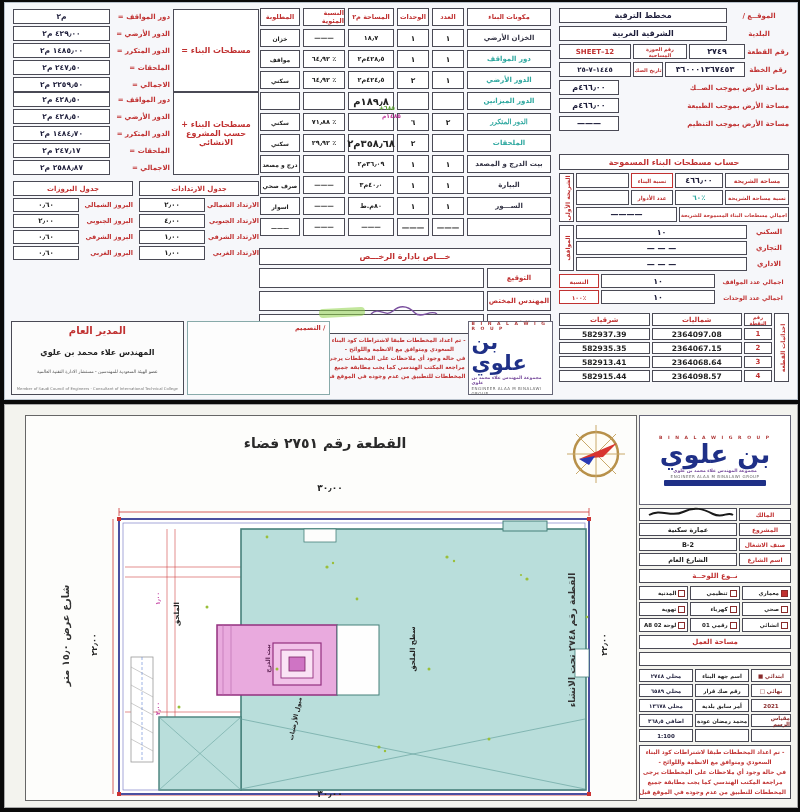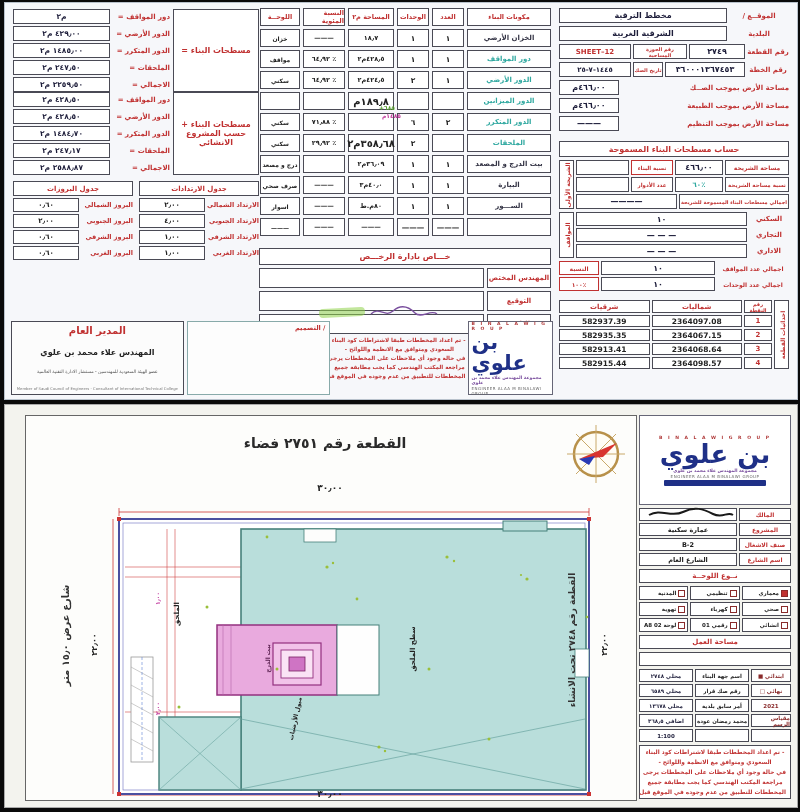--- a/index.html
+++ b/index.html
@@ -112,21 +112,21 @@
     </div>
     <div class="irow">
       <div class="lab lbl" style="flex:1;justify-content:flex-start">مساحة الأرض بموجب الطبيعة</div>
       <div class="box c val" style="width:58px">٤٦٦٫٠٠م</div>
     </div>
     <div class="irow">
       <div class="lab lbl" style="flex:1;justify-content:flex-start">مساحة الأرض بموجب التنظيم</div>
       <div class="box c val" style="width:58px">———</div>
     </div>
 
-    <div class="box c hdr" style="height:14px;margin-top:7px">حساب مسطحات البناء المسموحة</div>
+    <div class="box c hdr" style="height:14px;margin-top:20px">حساب مسطحات البناء المسموحة</div>
     <div class="flex">
       <div style="flex:1;display:flex;flex-direction:column;gap:2px">
         <div class="irow">
           <div class="box c lbl" style="width:62px;font-size:6px">مساحة الشريحة</div>
           <div class="box c val" style="width:46px">٤٦٦٫٠٠</div>
           <div class="box c" style="width:40px;font-size:5.5px;color:#c03131;border-color:#c03131;font-weight:bold">نسبة البناء</div>
           <div class="box" style="flex:1"></div>
         </div>
         <div class="irow">
           <div class="box c lbl" style="width:62px;font-size:5.5px">نسبة مساحة الشريحة</div>
@@ -221,21 +221,21 @@
     </div>
   </div>
 
   <div id="colMid">
     <div id="compTable">
       <div class="cell h">مكونات البناء</div>
       <div class="cell h">العدد</div>
       <div class="cell h">الوحدات</div>
       <div class="cell h">المساحة م٢</div>
       <div class="cell h">النسبة المئوية</div>
-      <div class="cell h">اللوحــة</div>
+      <div class="cell h">المطلوبة</div>
     </div>
     <div id="compRows" style="display:flex;flex-direction:column;gap:3px;margin-top:3px">
 
         <div style="display:grid;grid-template-columns:84px 32px 32px 46px 42px 40px;gap:3px;direction:rtl">
           <div class="cell" style="border: 1px solid rgb(74, 74, 85); background: rgb(255, 255, 255); min-height: 16px; display: flex; align-items: center; justify-content: center; font-size: 7px; font-weight: bold; color: rgb(51, 51, 68);">الخزان الأرضي</div>
           <div class="cell" style="border:1px solid #4a4a55;background:#fff;display:flex;align-items:center;justify-content:center;font-size:7.5px;font-weight:bold">١</div>
           <div class="cell" style="border:1px solid #4a4a55;background:#fff;display:flex;align-items:center;justify-content:center;font-size:7.5px;font-weight:bold">١</div>
           <div class="cell" style="border:1px solid #4a4a55;background:#fff;display:flex;align-items:center;justify-content:center;font-size:6.5px;font-weight:bold">١٨٫٧</div>
           <div class="cell" style="border:1px solid #4a4a55;background:#fff;display:flex;align-items:center;justify-content:center;font-size:6.5px;font-weight:bold">———</div>
           <div class="cell" style="border:1px solid #4a4a55;background:#fff;display:flex;align-items:center;justify-content:center;font-size:6px;font-weight:bold">خزان</div>
@@ -262,21 +262,21 @@
         <div style="display:grid;grid-template-columns:84px 32px 32px 46px 42px 40px;gap:3px;direction:rtl">
           <div class="cell" style="border: 1px solid rgb(74, 74, 85); background: rgb(255, 255, 255); min-height: 16px; display: flex; align-items: center; justify-content: center; font-size: 7px; font-weight: bold; color: rgb(47, 168, 160);">الدور الميزانين</div>
           <div class="cell" style="border:1px solid #4a4a55;background:#fff;display:flex;align-items:center;justify-content:center;font-size:7.5px;font-weight:bold"></div>
           <div class="cell" style="border:1px solid #4a4a55;background:#fff;display:flex;align-items:center;justify-content:center;font-size:7.5px;font-weight:bold"></div>
           <div class="cell" style="border:1px solid #4a4a55;background:#fff;display:flex;align-items:center;justify-content:center;font-size:10px;font-weight:bold">١٨٩٫٨م</div>
           <div class="cell" style="border:1px solid #4a4a55;background:#fff;display:flex;align-items:center;justify-content:center;font-size:6.5px;font-weight:bold"></div>
           <div class="cell" style="border:1px solid #4a4a55;background:#fff;display:flex;align-items:center;justify-content:center;font-size:6px;font-weight:bold"></div>
         </div>
 
         <div style="display:grid;grid-template-columns:84px 32px 32px 46px 42px 40px;gap:3px;direction:rtl">
-          <div class="cell" style="border: 1px solid rgb(74, 74, 85); background: rgb(255, 255, 255); min-height: 16px; display: flex; align-items: center; justify-content: center; font-size: 7px; font-weight: bold; color: rgb(47, 168, 160);">الدور المتكرر</div>
+          <div class="cell" style="border: 1px solid rgb(74, 74, 85); background: rgb(255, 255, 255); min-height: 16px; display: flex; align-items: center; justify-content: center; font-size: 7px; font-weight: bold; color: rgb(47, 168, 160); font-family: Liberation Serif, serif;">الدور المتكرر</div>
           <div class="cell" style="border:1px solid #4a4a55;background:#fff;display:flex;align-items:center;justify-content:center;font-size:7.5px;font-weight:bold">٢</div>
           <div class="cell" style="border:1px solid #4a4a55;background:#fff;display:flex;align-items:center;justify-content:center;font-size:7.5px;font-weight:bold">٦</div>
           <div class="cell" style="border:1px solid #4a4a55;background:#fff;display:flex;align-items:center;justify-content:center;font-size:6.5px;font-weight:bold"></div>
           <div class="cell" style="border:1px solid #4a4a55;background:#fff;display:flex;align-items:center;justify-content:center;font-size:6.5px;font-weight:bold">٪ ٧١٫٨٨</div>
           <div class="cell" style="border:1px solid #4a4a55;background:#fff;display:flex;align-items:center;justify-content:center;font-size:6px;font-weight:bold">سكني</div>
         </div>
 
         <div style="display:grid;grid-template-columns:84px 32px 32px 46px 42px 40px;gap:3px;direction:rtl">
           <div class="cell" style="border: 1px solid rgb(74, 74, 85); background: rgb(255, 255, 255); min-height: 16px; display: flex; align-items: center; justify-content: center; font-size: 7px; font-weight: bold; color: rgb(47, 168, 160);">الملحقات</div>
           <div class="cell" style="border:1px solid #4a4a55;background:#fff;display:flex;align-items:center;justify-content:center;font-size:7.5px;font-weight:bold"></div>
@@ -323,26 +323,26 @@
         </div>
       </div>
 
     <div style="position:absolute;right:156px;top:96px;font-size:6px;color:#58a030;font-weight:bold">٦٨٥+</div>
     <div style="position:absolute;right:150px;top:104px;font-size:6px;color:#c0369c;font-weight:bold">١٤٨٥م</div>
 
     <div class="box c hdr" style="height:15px;margin-top:12px;letter-spacing:4px">خـــاص بادارة الرخـــص</div>
     <div style="display:flex;flex-direction:column;gap:3px;margin-top:3px">
 
         <div style="display:flex;gap:3px;height:20px;direction:rtl">
+          <div class="box c lbl" style="width:62px">التوقيع</div>
+          <div class="box" style="flex:1"></div>
+        </div>
+
+        <div style="display:flex;gap:3px;height:20px;direction:rtl">
           <div class="box c lbl" style="width:62px">المهندس المختص</div>
-          <div class="box" style="flex:1"></div>
-        </div>
-
-        <div style="display:flex;gap:3px;height:20px;direction:rtl">
-          <div class="box c lbl" style="width:62px">التوقيع</div>
           <div class="box" style="flex:1"></div>
         </div>
 
         <div style="display:flex;gap:3px;height:20px;direction:rtl">
           <div class="box c lbl" style="width:62px">التاريخ</div>
           <div class="box" style="flex:1"></div>
         </div>
       </div>
 
     <div style="position:absolute;left:60px;top:300px;width:46px;height:9px;background:#8fd24a;opacity:.55;transform:rotate(-3deg);border-radius:4px"></div>

